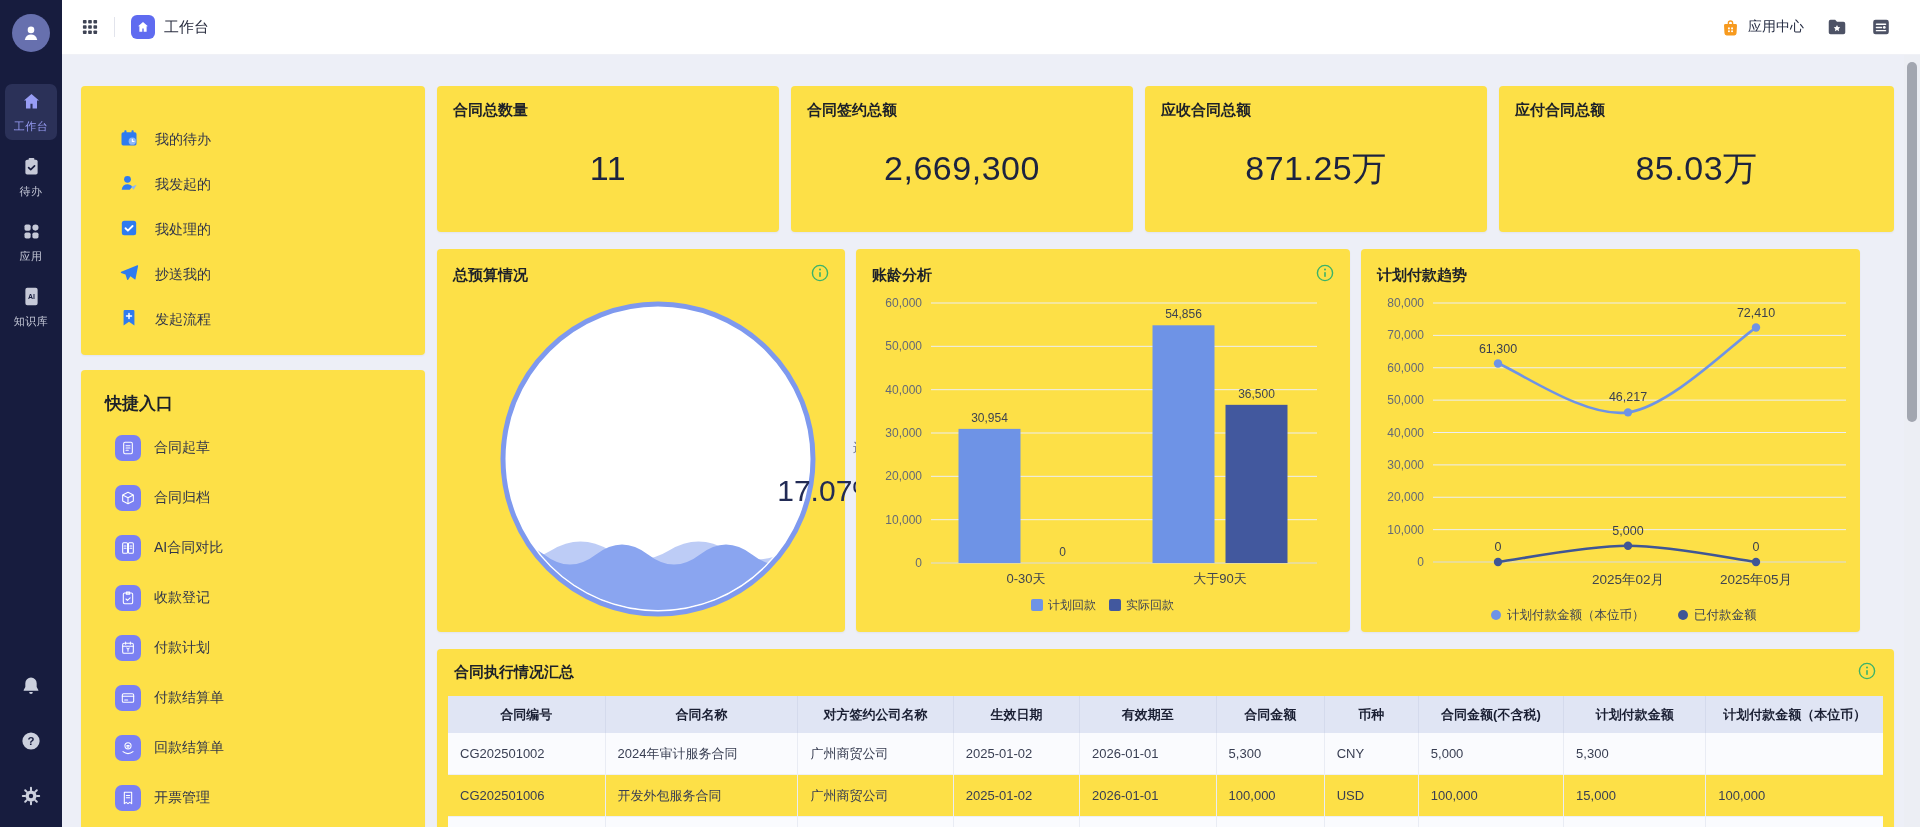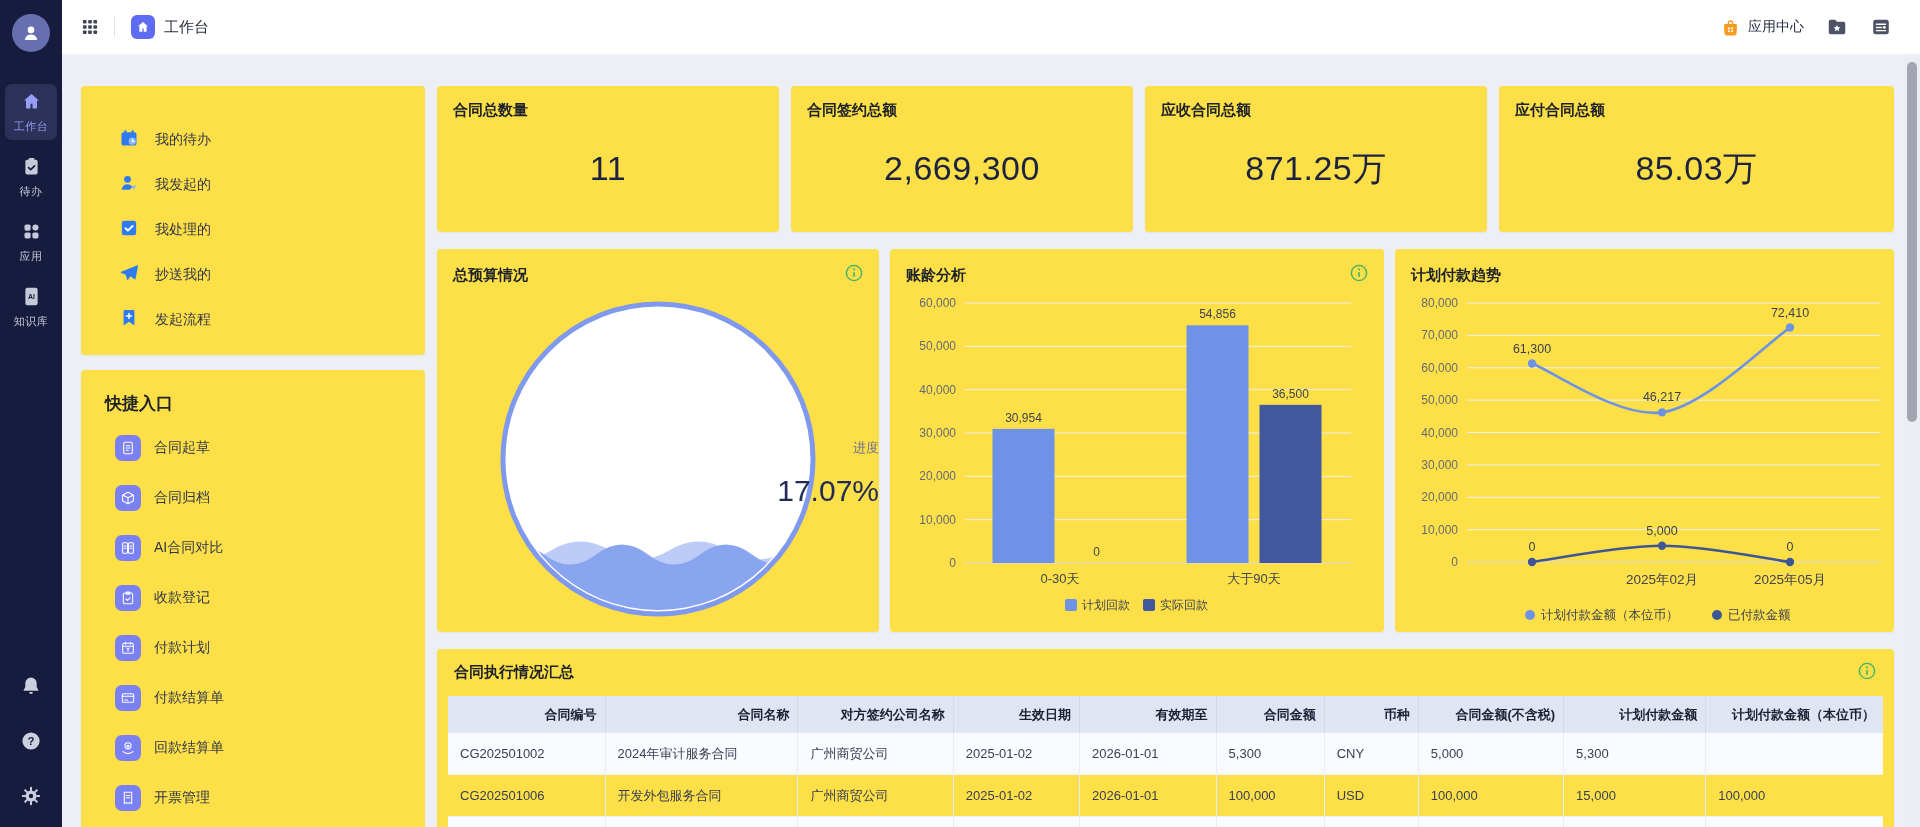--- a/index.html
+++ b/index.html
@@ -55,31 +55,31 @@
              padding:15px 16px;}
   .stat-card:last-child{width:395px;}
   .stat-title{font-size:15px;font-weight:bold;color:#1d2129;}
   .stat-value{margin:auto;font-size:34px;color:#1c2340;letter-spacing:.5px;}
   
   #chart-row{position:absolute;left:375px;top:194px;width:1457px;height:383px;display:flex;gap:11px;}
   .chart-card{position:relative;height:383px;box-sizing:border-box;padding:17px 16px 0;}
   .chart-title{font-size:15px;font-weight:bold;color:#1d2129;}
   .chart-card svg.plot{position:absolute;left:0;top:38px;}
   .info-icon{position:absolute;top:15px;right:16px;width:18px;height:18px;cursor:pointer;}
-  #budget-card{width:442px;} #aging-card{width:494px;} #trend-card{width:499px;}
+  #budget-card{width:408px;} #aging-card{width:494px;} #trend-card{width:499px;}
   #gauge-text{position:absolute;top:190px;left:0;width:442px;text-align:right;pointer-events:none;}
   #gauge-label{font-size:13px;color:#6a7190;}
   #gauge-value{font-size:30px;color:#222b55;margin-top:17px;}
   
   #table-card{position:absolute;left:375px;top:594px;width:1457px;height:240px;box-sizing:border-box;
               padding:14px 0 0;overflow:hidden;}
   #table-title{font-size:15px;font-weight:bold;color:#1d2129;margin:0 0 0 17px;}
   #table-wrap{margin:14px 11px 0;overflow:hidden;}
   table{border-collapse:collapse;table-layout:fixed;}
-  th{background:#e0e5f4;font-size:13px;font-weight:bold;color:#1a1f33;text-align:right;
+  th{background:#e0e5f4;font-size:13px;font-weight:bold;color:#1a1f33;text-align:center;
      height:37px;padding:0 8px;border-right:1px solid #d4daec;white-space:nowrap;overflow:hidden;}
   th:last-child{border-right:none;}
   td{font-size:13px;color:#383e52;height:41px;padding:0 12px;border-bottom:1px solid #edf0f6;
      border-right:1px solid #e9ecf4;white-space:nowrap;overflow:hidden;}
   td:last-child{border-right:none;}
   tr[data-odd="true"] td{background:#fafbfe;}
   .al-right{text-align:left;}
   
   #scrollbar{position:absolute;right:0;top:55px;width:16px;height:772px;background:#eceef4;}
   #scroll-thumb{position:absolute;left:3px;top:7px;width:10px;height:360px;border-radius:5px;

